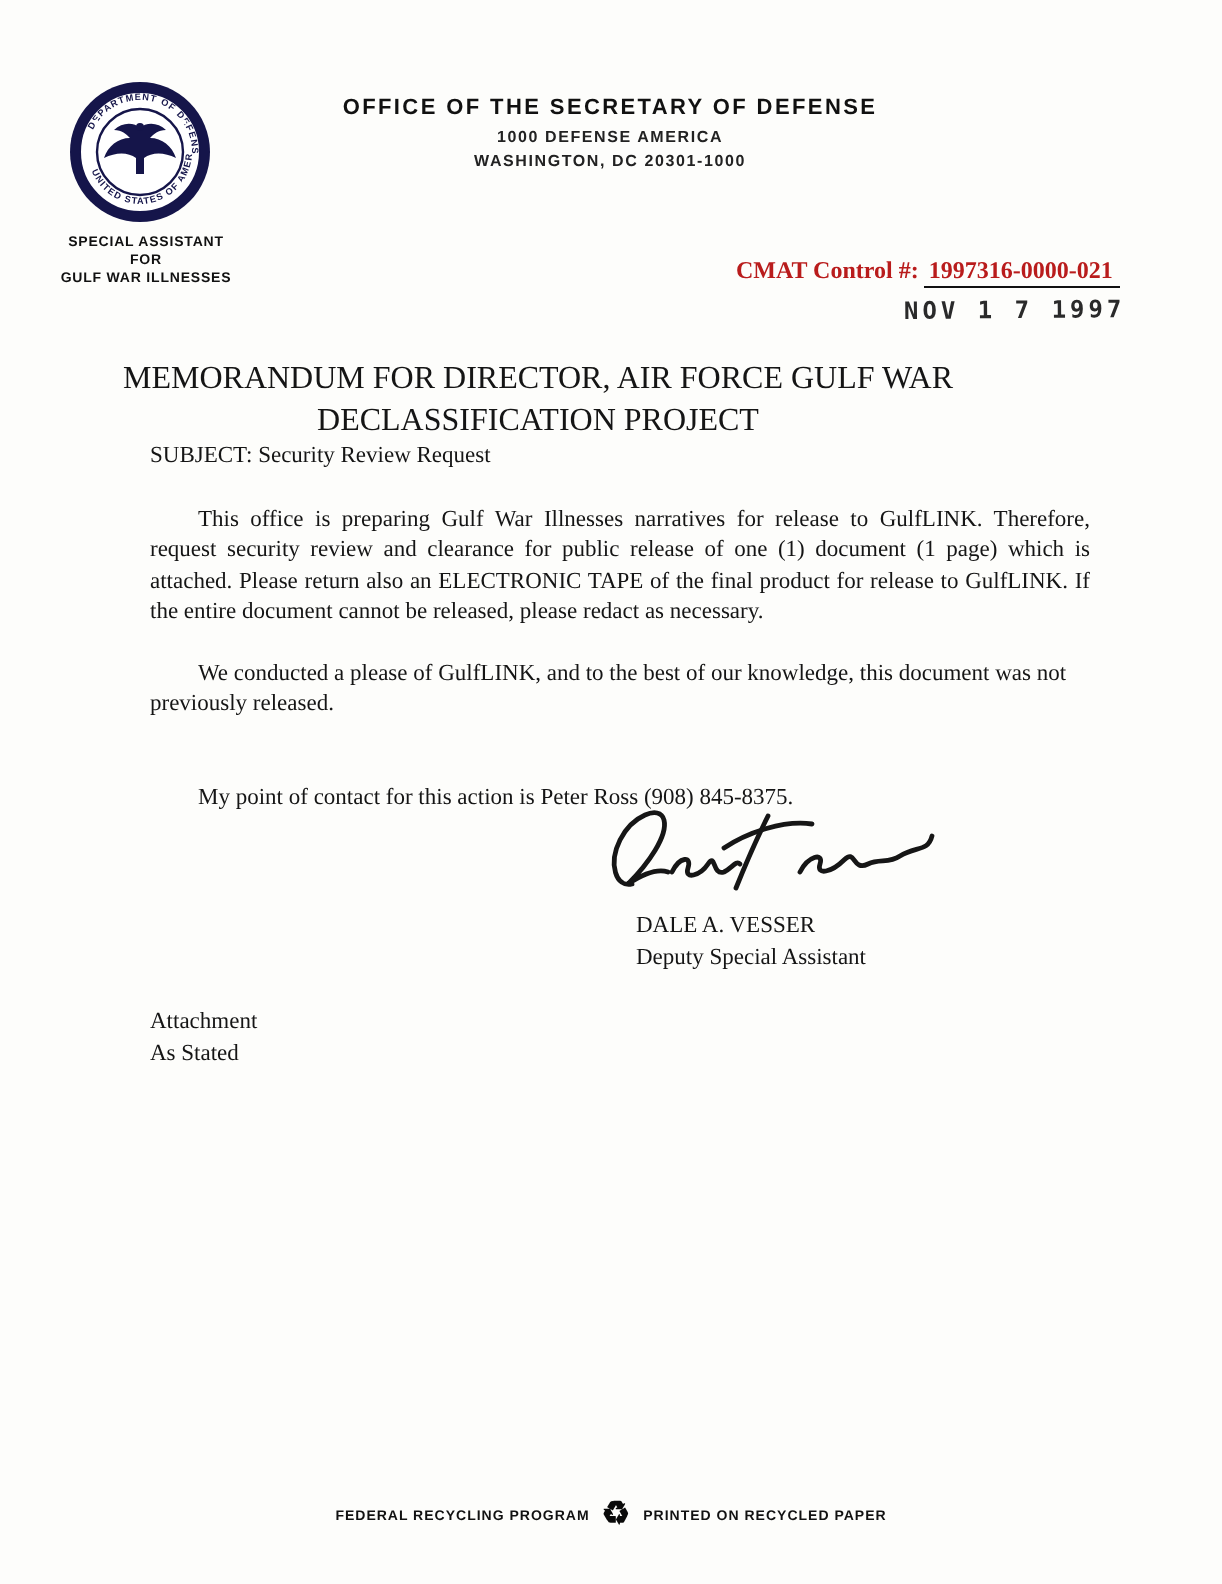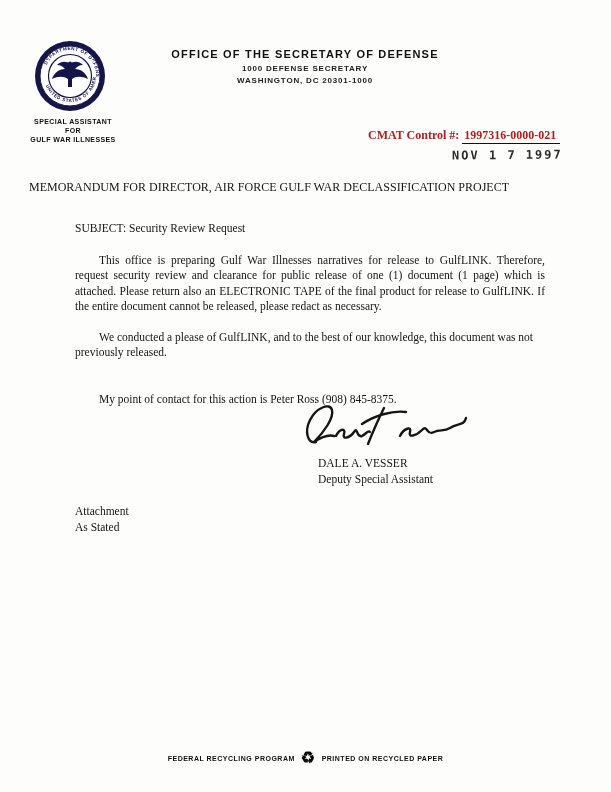--- a/index.html
+++ b/index.html
@@ -53,21 +53,21 @@
   .date-stamp {
     position: absolute; left: 452px; top: 148px;
     font-family: "DejaVu Sans Mono", monospace;
     font-size: 12px; font-weight: bold; letter-spacing: 2px;
     color: #2a2a2a; transform: rotate(-0.5deg);
   }
 
   
   .memo-to {
     position: absolute; left: 0; top: 180px; width: 538px;
-    text-align: center; font-size: 12px; line-height: 1.3; color: #151515;
+    text-align: center; font-size: 16px; line-height: 1.3; color: #151515;
   }
   .subject-line {
     position: absolute; left: 75px; top: 222px;
     font-size: 11.5px; color: #151515;
   }
 
   
   .body-para {
     position: absolute; left: 75px; width: 470px;
     font-size: 11.5px; line-height: 1.34; color: #151515;
@@ -130,21 +130,21 @@
     </svg>
   </div>
   <div class="seal-caption">
     <div>SPECIAL ASSISTANT</div>
     <div>FOR</div>
     <div>GULF WAR ILLNESSES</div>
   </div>
 
   <div class="letterhead">
     <div class="office">OFFICE OF THE SECRETARY OF DEFENSE</div>
-    <div class="addr">1000 DEFENSE SECRETARY</div>
+    <div class="addr">1000 DEFENSE AMERICA</div>
     <div class="addr">WASHINGTON, DC 20301-1000</div>
   </div>
 
   <div class="cmat-line">
     <span>CMAT Control #:</span>
     <span class="cmat-num">1997316-0000-021</span>
   </div>
 
   <div class="date-stamp">NOV 1 7 1997</div>
 

